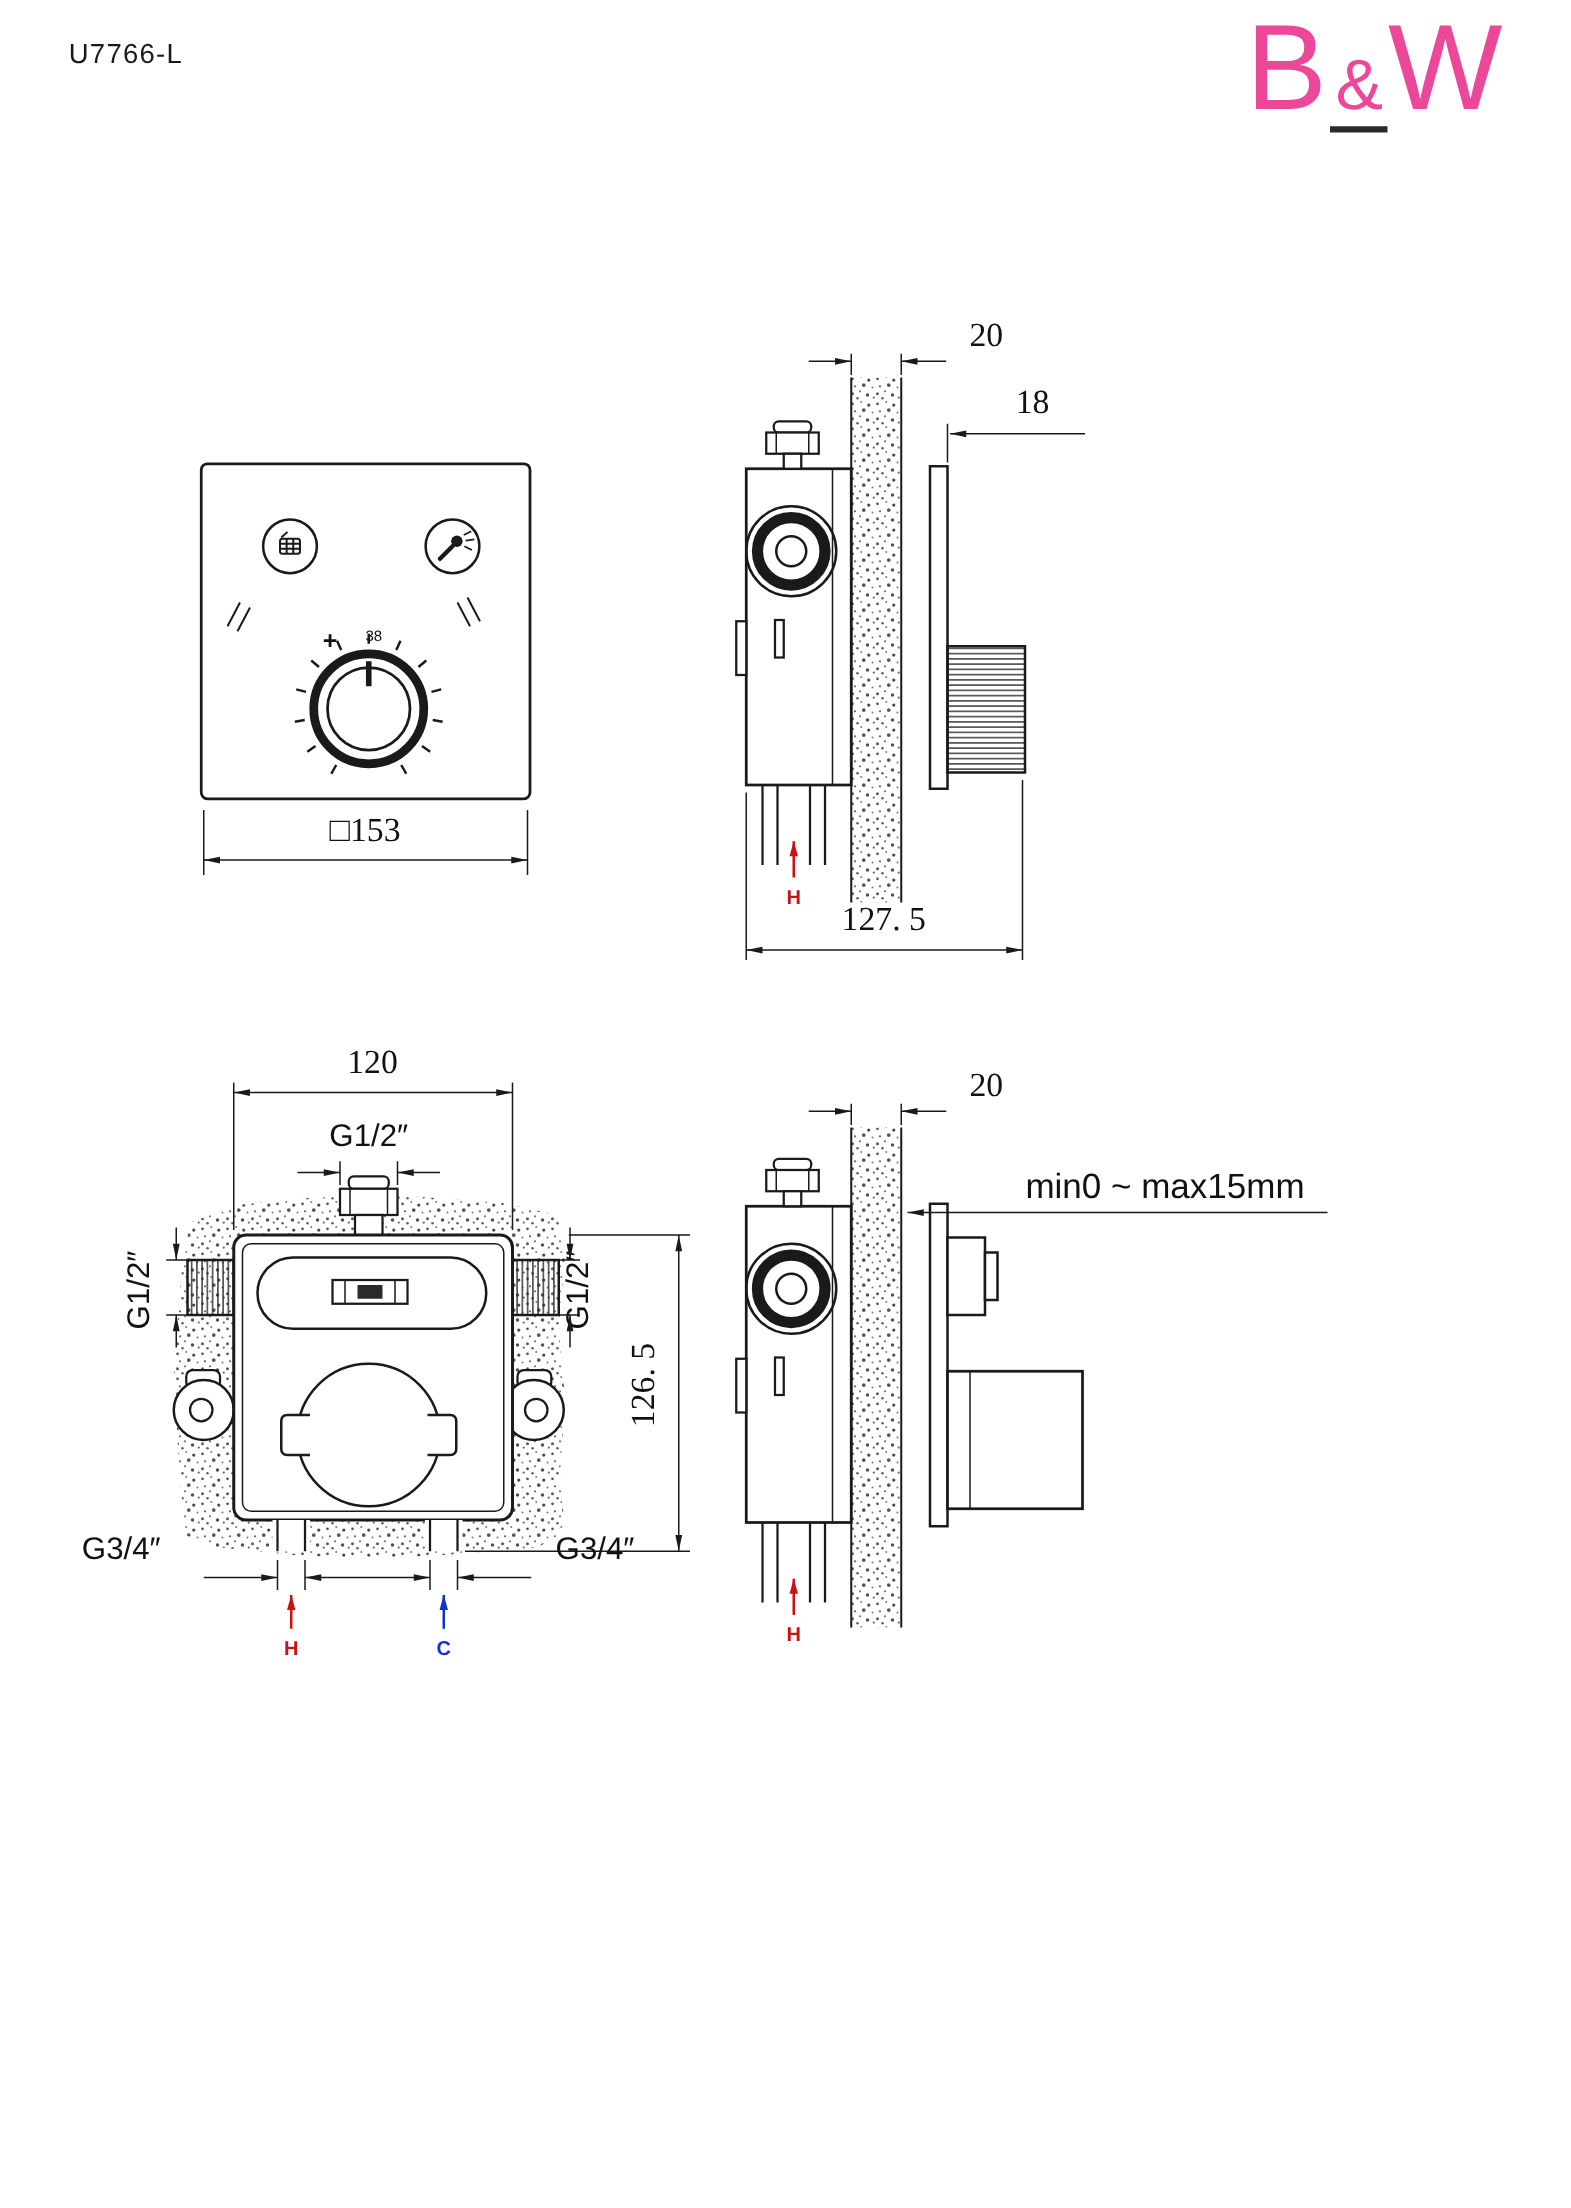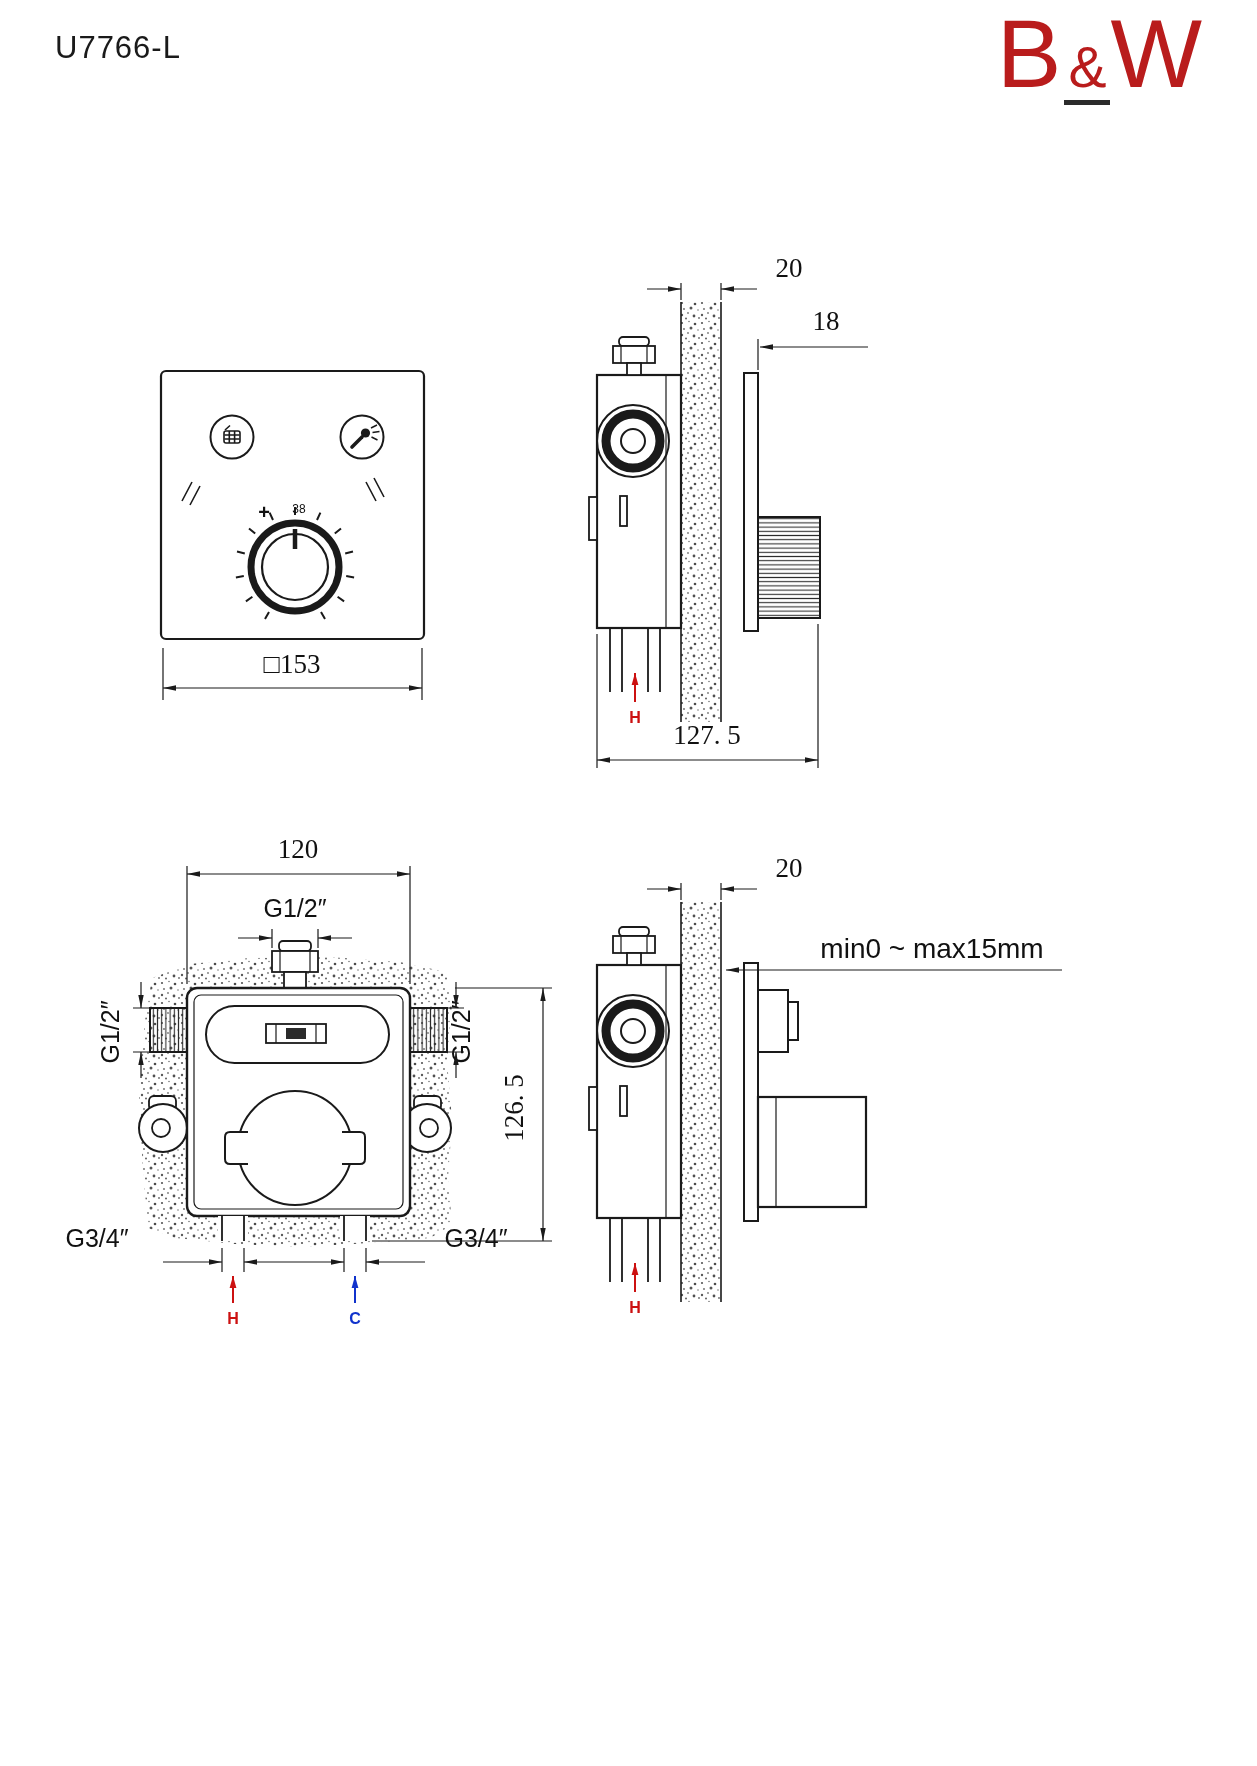--- a/index.html
+++ b/index.html
@@ -1,19 +1,19 @@
 <!DOCTYPE html>
 <html><head>
 <meta charset="utf-8">
 <style>
   html,body{margin:0;padding:0;background:#fff;}
   .page{position:relative;width:1257px;height:1766px;background:#fff;overflow:hidden;
         font-family:"Liberation Sans",sans-serif;}
-  .model{position:absolute;left:55px;top:30px;font-size:31px;color:#1a1a1a;letter-spacing:1px;}
-  .logo{position:absolute;top:2px;right:52px;font-size:97px;color:#b91c1c;letter-spacing:3px;
+  .model{position:absolute;left:55px;top:30px;font-size:22px;color:#1a1a1a;letter-spacing:1px;}
+  .logo{position:absolute;top:2px;right:52px;font-size:97px;color:#ec4899;letter-spacing:3px;
         line-height:1.08;font-family:"Liberation Sans",sans-serif;}
   .logo .amp{font-size:57px;letter-spacing:0;padding:0 4px 1px 4px;border-bottom:5px solid #2b2b2b;}
   svg{position:absolute;left:0;top:0;}
   .s{stroke:#1a1a1a;fill:none;}
   .f{fill:#fff;stroke:#1a1a1a;}
   .dim{stroke:#1a1a1a;stroke-width:1.2;fill:none;}
   .t{font-family:"Liberation Serif",serif;font-size:27px;fill:#111;}
   .tg{font-family:"Liberation Sans",sans-serif;font-size:25px;fill:#111;}
   .tiny{font-family:"Liberation Sans",sans-serif;fill:#111;}
   .hott{fill:#cc1111;font-weight:bold;font-size:16px;font-family:"Liberation Sans",sans-serif;}

